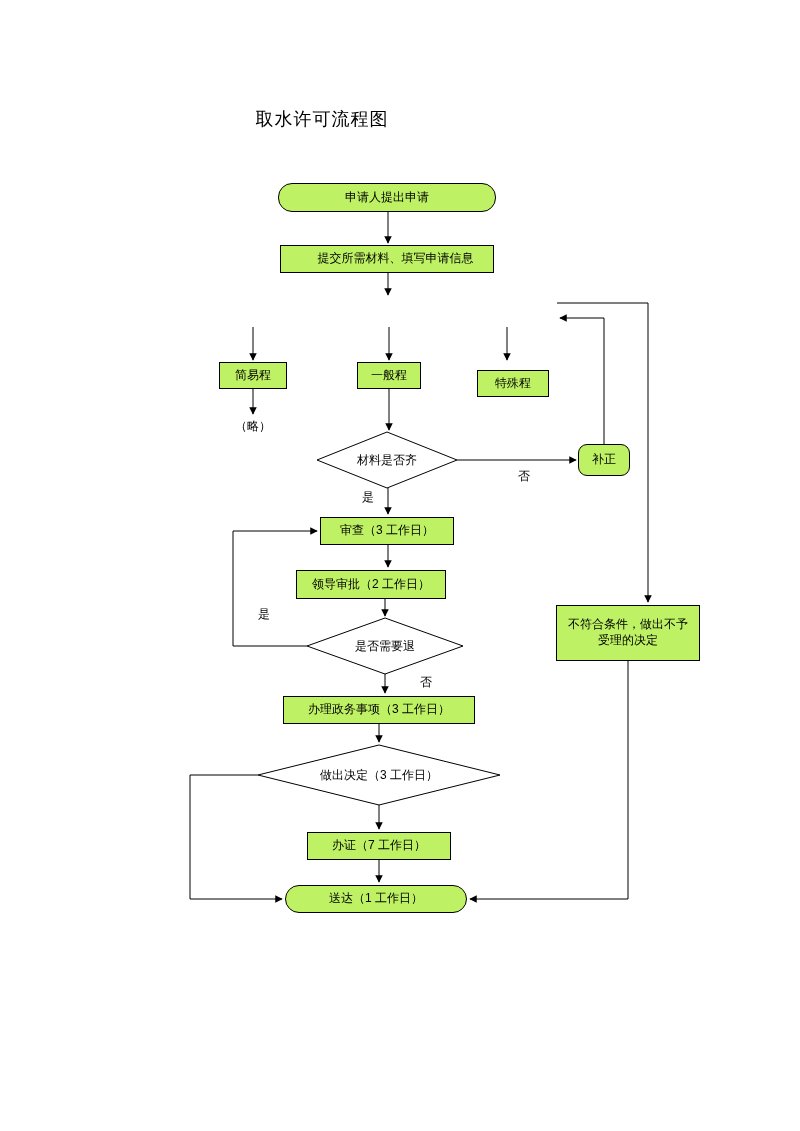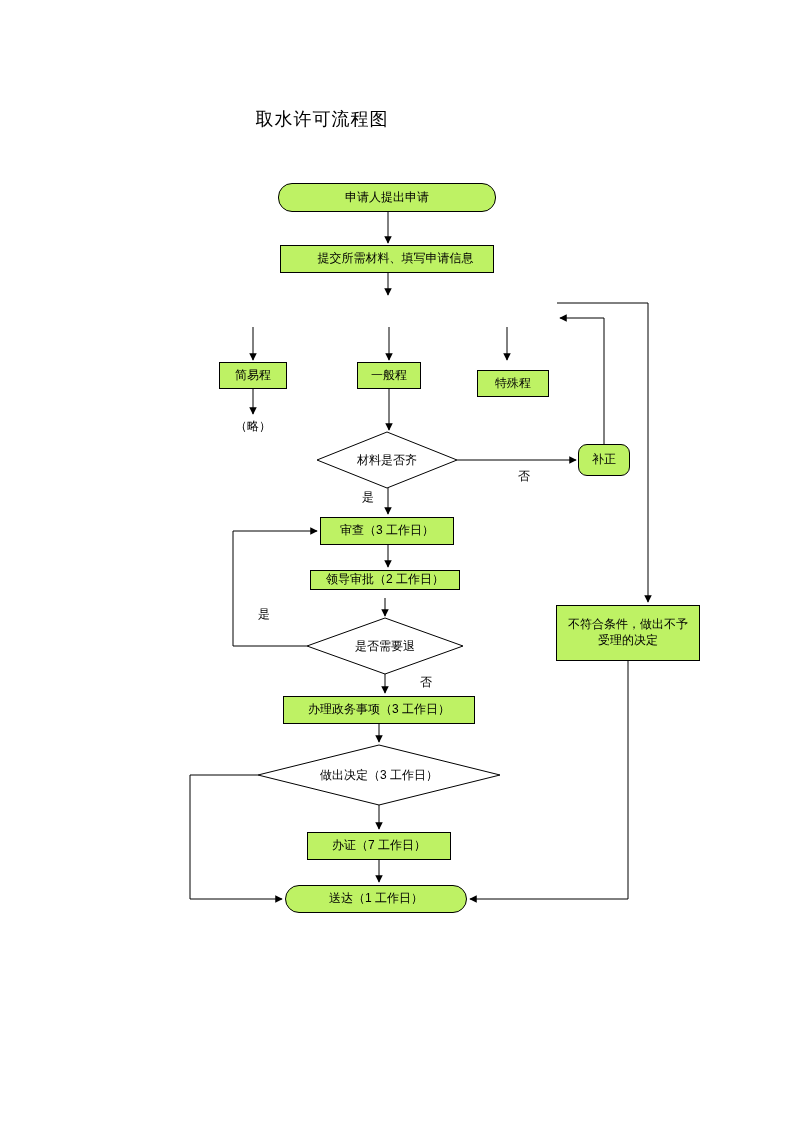--- a/index.html
+++ b/index.html
@@ -109,21 +109,21 @@
   <div class="node" style="left:477px;top:362px;width:72px;height:27px;margin-top:8px;">特殊程</div>
 
   <div class="plain" style="left:253px;top:426px;">（略）</div>
 
   <div class="dlabel" style="left:387px;top:460px;">材料是否齐</div>
 
   <div class="node" style="left:578px;top:444px;width:52px;height:32px;border-radius:9px;">补正</div>
 
   <div class="node" style="left:320px;top:517px;width:134px;height:28px;">审查（3 工作日）</div>
 
-  <div class="node" style="left:310px;top:570px;width:150px;height:20px;">领导审批（2 工作日）</div>
+  <div class="node" style="left:296px;top:570px;width:150px;height:29px;">领导审批（2 工作日）</div>
 
   <div class="dlabel" style="left:385px;top:646px;">是否需要退</div>
 
   <div class="node" style="left:283px;top:696px;width:192px;height:28px;">办理政务事项（3 工作日）</div>
 
   <div class="dlabel" style="left:379px;top:775px;">做出决定（3 工作日）</div>
 
   <div class="node" style="left:307px;top:832px;width:144px;height:28px;">办证（7 工作日）</div>
 
   <div class="node rounded" style="left:285px;top:885px;width:182px;height:28px;">送达（1 工作日）</div>

